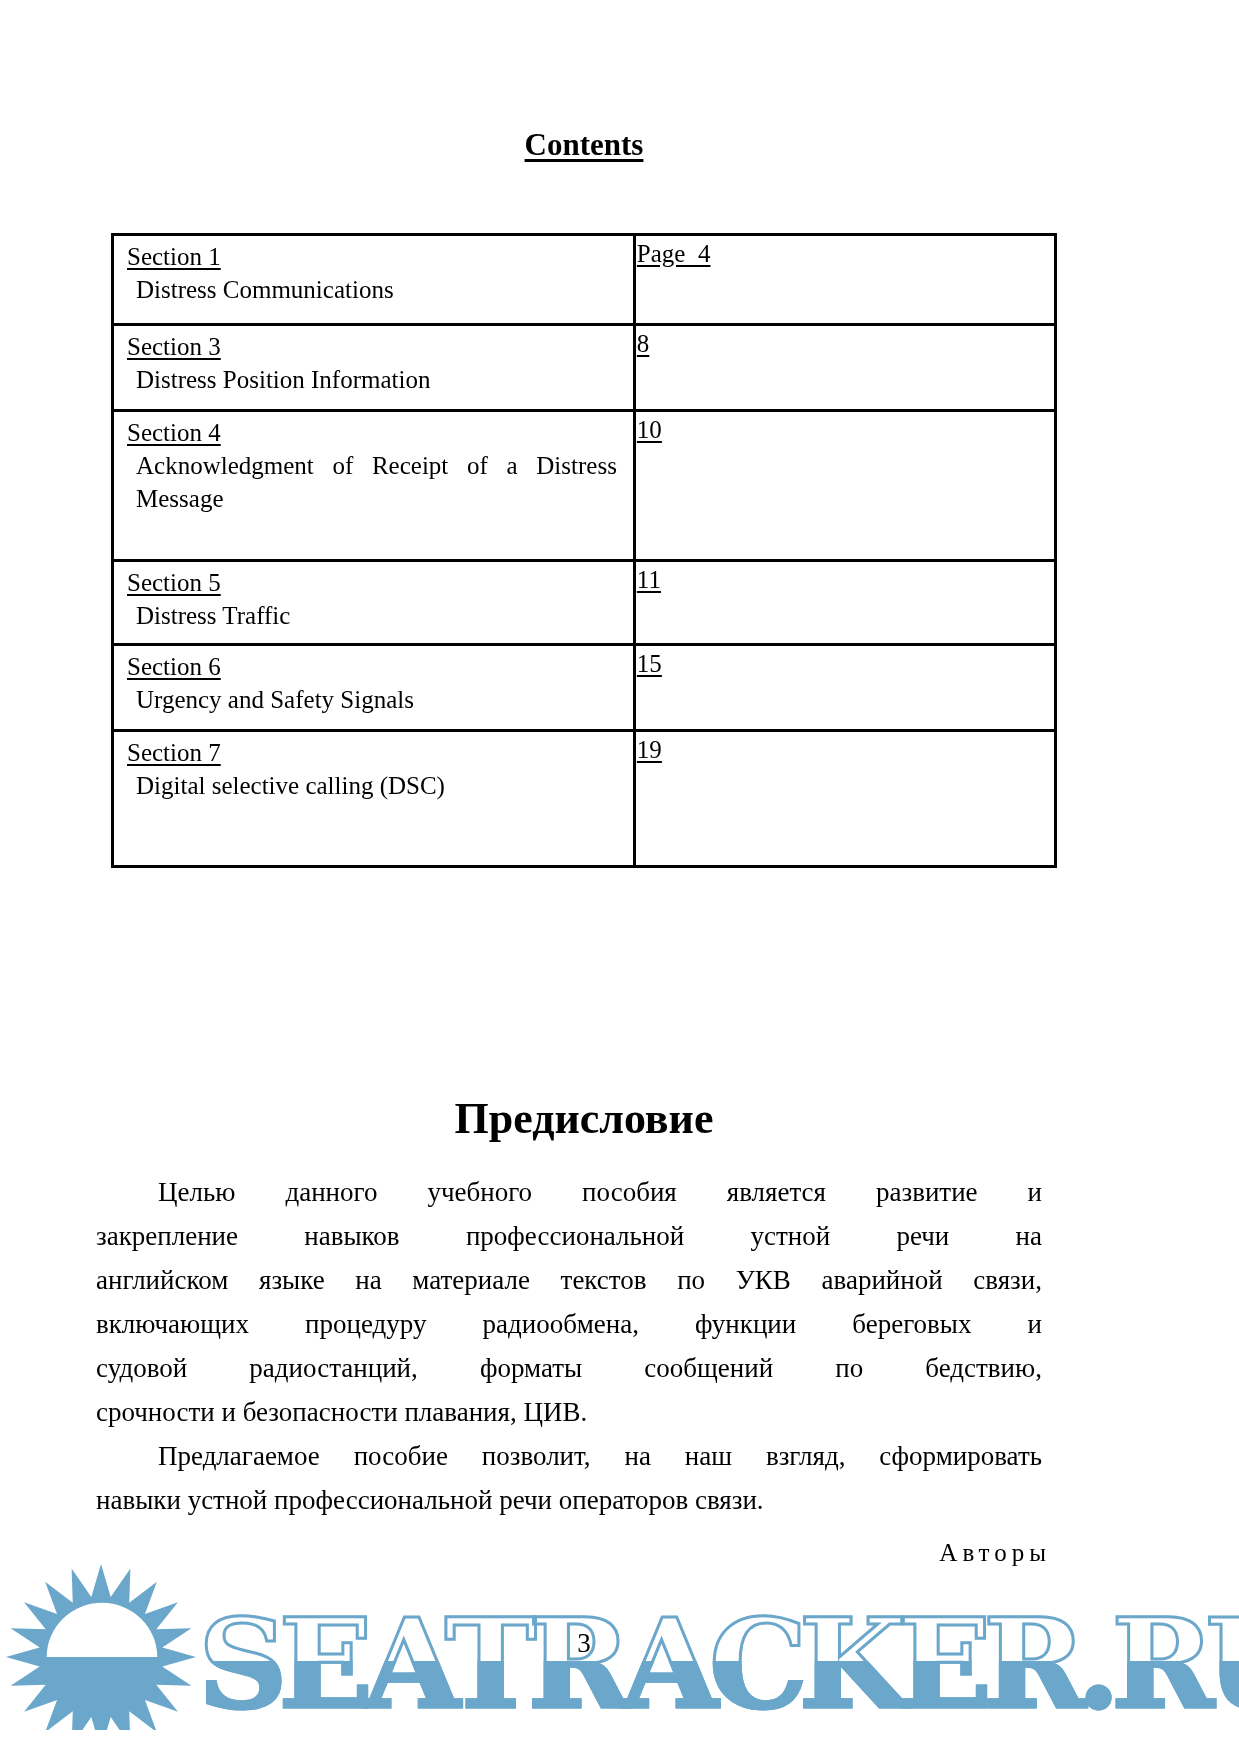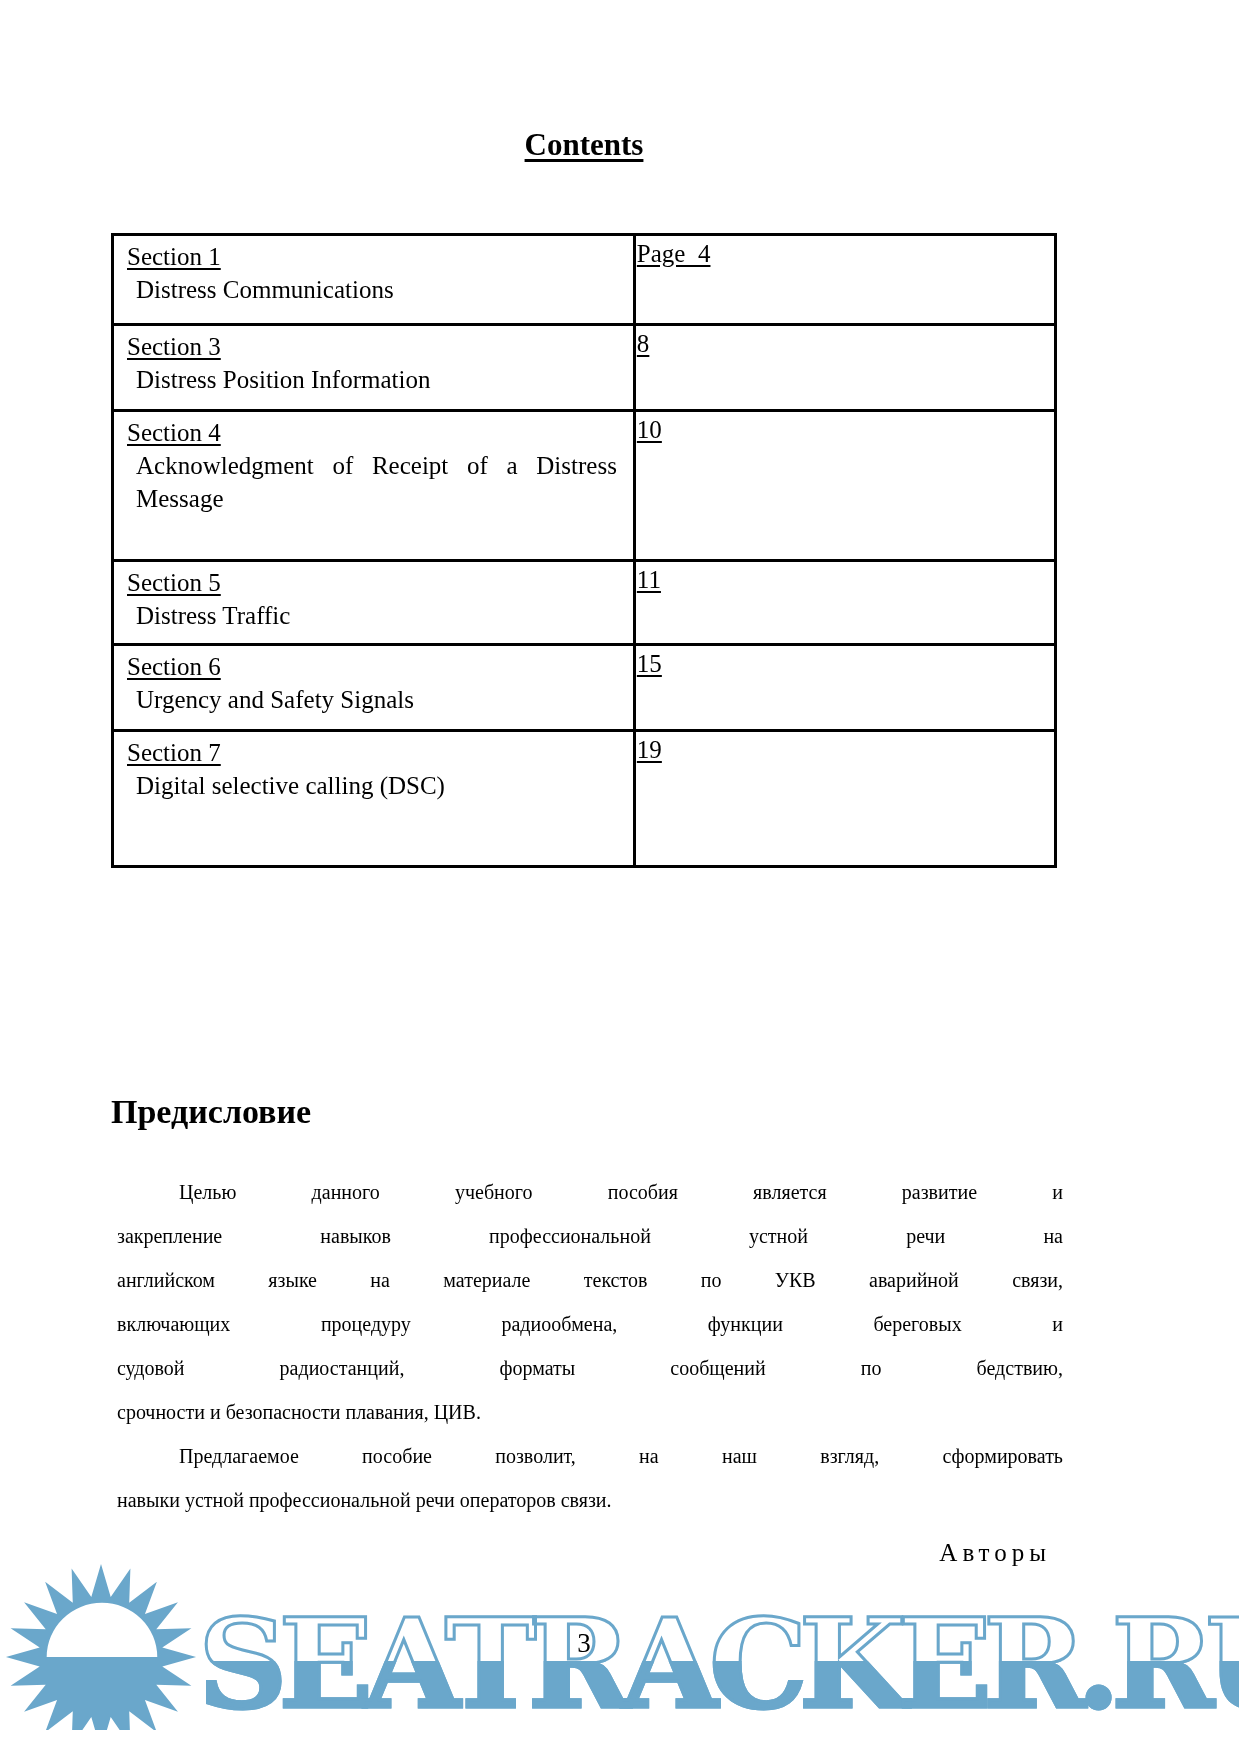--- a/index.html
+++ b/index.html
@@ -20,24 +20,24 @@
   .toc td{border:3px solid #000;vertical-align:top;padding-top:4px;}
   .toc td.lc{width:55%;padding-left:13px;padding-right:16px;}
   .toc td.rc{width:45%;text-align:left;padding-right:16px;}
   .sec{text-decoration:underline;text-underline-offset:3px;line-height:1.32;}
   .ttl{padding-left:9px;text-align:justify;line-height:1.32;}
   .pg{text-decoration:underline;text-underline-offset:3px;white-space:pre;}
   tr.r0{height:90px;} tr.r1{height:98px;} tr.r2{height:86px;}
   tr.r3{height:150px;} tr.r4{height:84px;} tr.r5{height:86px;} tr.r6{height:136px;}
   
   .preface-heading{
-    position:absolute;left:111px;top:1093px;width:946px;
-    font-size:34px;font-weight:bold;
+    position:absolute;left:111px;top:1093px;width:946px;text-align:center;
+    font-size:44px;font-weight:bold;
   }
-  .body-text{position:absolute;left:117px;top:1170px;width:946px;font-size:20px;}
+  .body-text{position:absolute;left:96px;top:1170px;width:946px;font-size:27px;}
   .jline{text-align:justify;text-align-last:justify;line-height:44px;}
   .jline.first{text-indent:62px;}
   .jline.lastline{text-align-last:left;}
   .authors{
     position:absolute;left:111px;top:1508px;width:940px;text-align:right;
     font-size:25px;letter-spacing:5px;margin-top:31px;
   }
   .page-num{
     position:absolute;left:111px;top:1628px;width:946px;text-align:center;
     font-size:27px;z-index:5;

